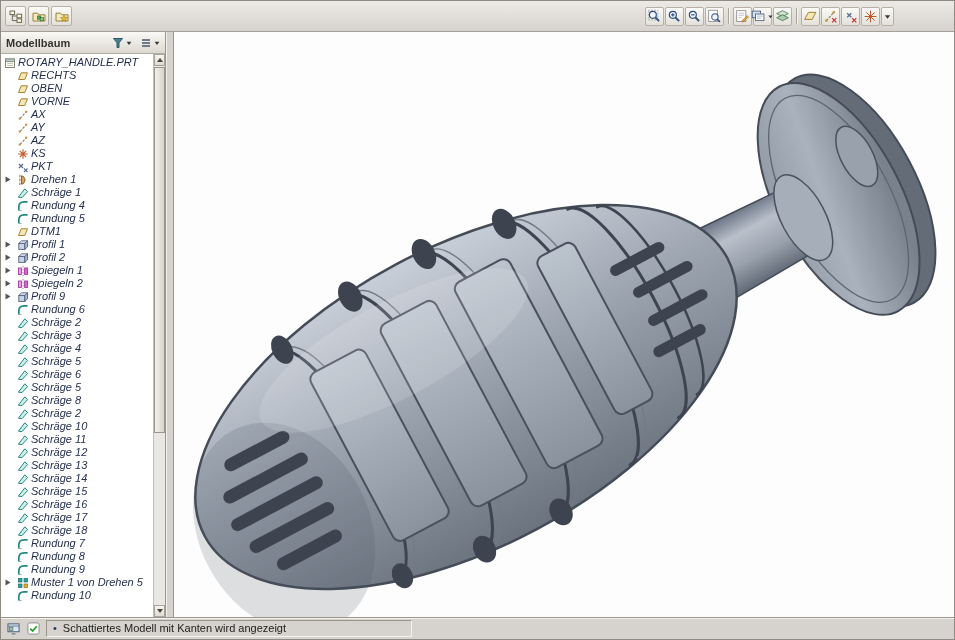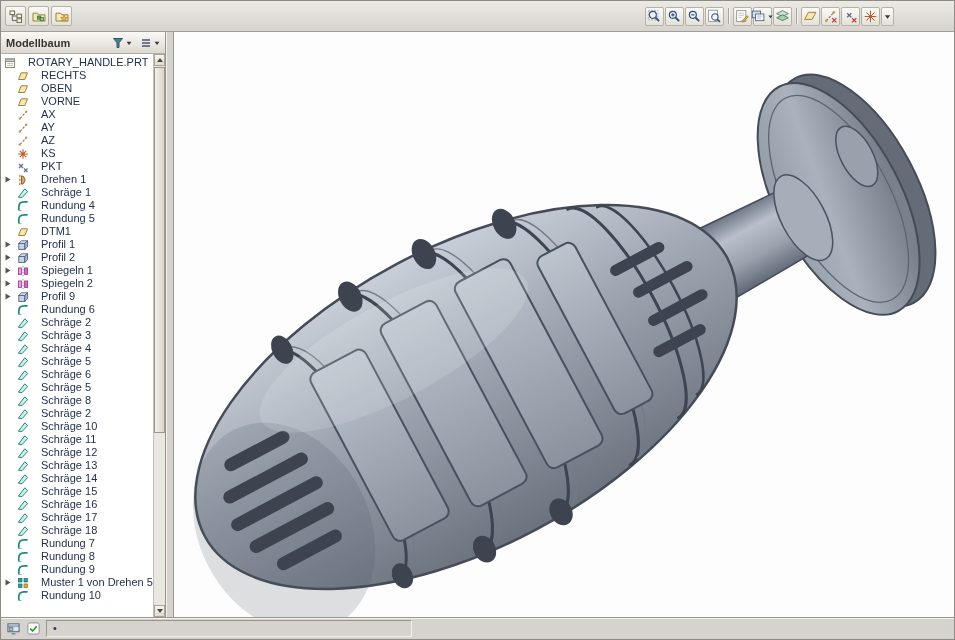--- a/index.html
+++ b/index.html
@@ -26,21 +26,21 @@
     background:linear-gradient(#faf9f6,#dcd9d1);border-bottom:1px solid #b2aea4;}
   .panel-title{flex:1;font-size:11px;font-weight:bold;color:#35332d;}
   .hdr-btns{display:flex;gap:3px;}
   .hbtn{display:flex;align-items:center;gap:1px;background:transparent;border:1px solid transparent;padding:1px;}
   .tree-wrap{flex:1;position:relative;background:#fff;min-height:0;}
   .tree{position:absolute;left:0;top:0;right:12px;bottom:0;overflow:hidden;padding-top:2px;}
   .trow{display:flex;align-items:center;height:13px;padding-left:2px;white-space:nowrap;}
   .tgut{width:13px;flex:0 0 13px;display:flex;align-items:center;}
   .ticn{width:13px;flex:0 0 13px;display:flex;align-items:center;justify-content:center;}
   .ticn svg,.tgut svg{display:block;}
-  .tlbl{margin-left:12px;font-size:11px;color:#24304e;line-height:13px;}
+  .tlbl{margin-left:2px;font-size:11px;color:#24304e;line-height:13px;font-style:italic;}
   
   .vscroll{position:absolute;top:0;right:0;bottom:0;width:12px;background:#e9e7e1;border-left:1px solid #c3bfb5;box-sizing:border-box;}
   .sb-btn{position:absolute;left:0;right:0;height:12px;background:linear-gradient(#f6f5f1,#dedbd3);border:1px solid #a8a49a;box-sizing:border-box;display:flex;align-items:center;justify-content:center;}
   .sb-btn.up{top:0;} .sb-btn.down{bottom:0;}
   .arr-up{width:0;height:0;border-left:3px solid transparent;border-right:3px solid transparent;border-bottom:4px solid #4a473f;}
   .arr-down{width:0;height:0;border-left:3px solid transparent;border-right:3px solid transparent;border-top:4px solid #4a473f;}
   .sb-thumb{position:absolute;left:0;right:0;top:13px;height:65%;background:linear-gradient(90deg,#f2f0ea,#d8d5cc);border:1px solid #9a968c;box-sizing:border-box;}
   .sash{width:8px;flex:0 0 8px;background:#d6d3ce;border-left:1px solid #f2f0ea;border-right:1px solid #9a968c;box-sizing:border-box;}
   .viewport{flex:1;position:relative;background:#fdfdfd;overflow:hidden;}
   .viewport svg{display:block;}
@@ -778,16 +778,17 @@
           <span class="icn">
             <svg width="13" height="13" viewBox="0 0 14 14">
               <rect x="1" y="1" width="12" height="12" rx="2" fill="#ffffff" stroke="#8a8a8a"></rect>
               <path d="M3.5,7.2 L6,9.7 L10.5,4.5" fill="none" stroke="#2a9a2a" stroke-width="1.8"></path>
             </svg>
           </span>
         </button>
       </span>
     <span class="msg-panel">
       <span class="bullet">•</span>
+      <span class="msg">Schattiertes Modell mit Kanten wird angezeigt</span>
     </span>
   </div>
 
 </div>
 
 </body></html>

